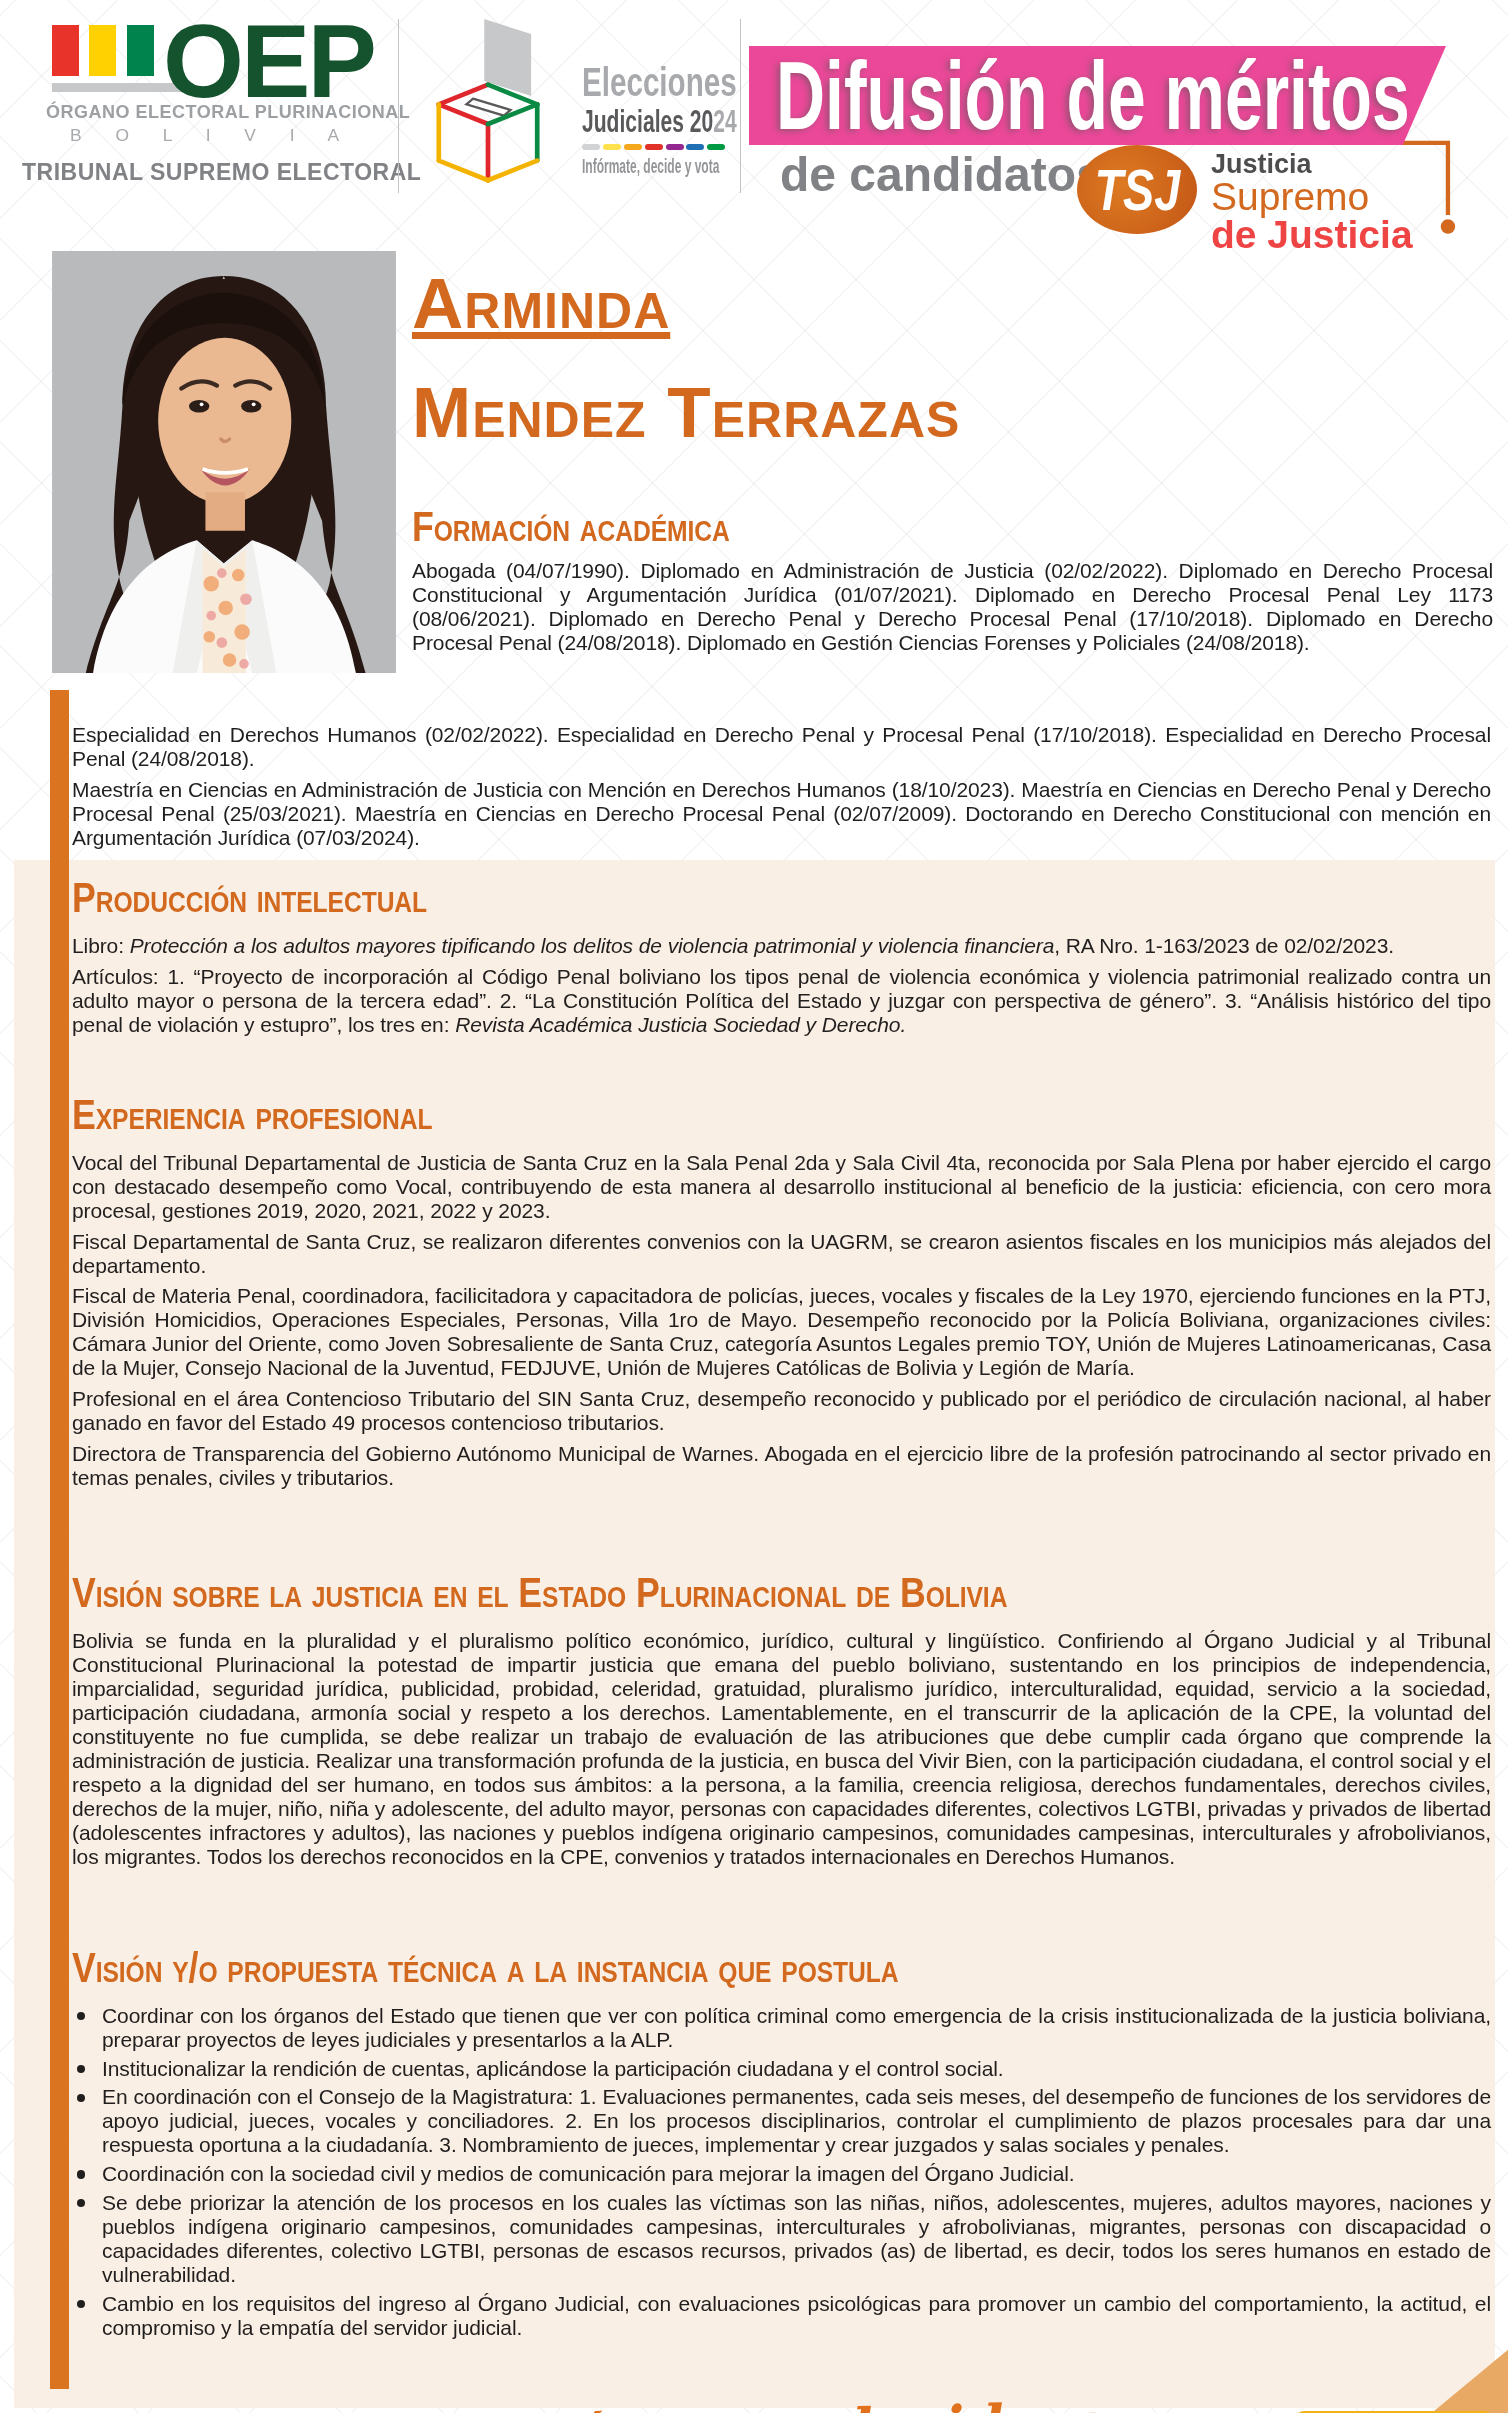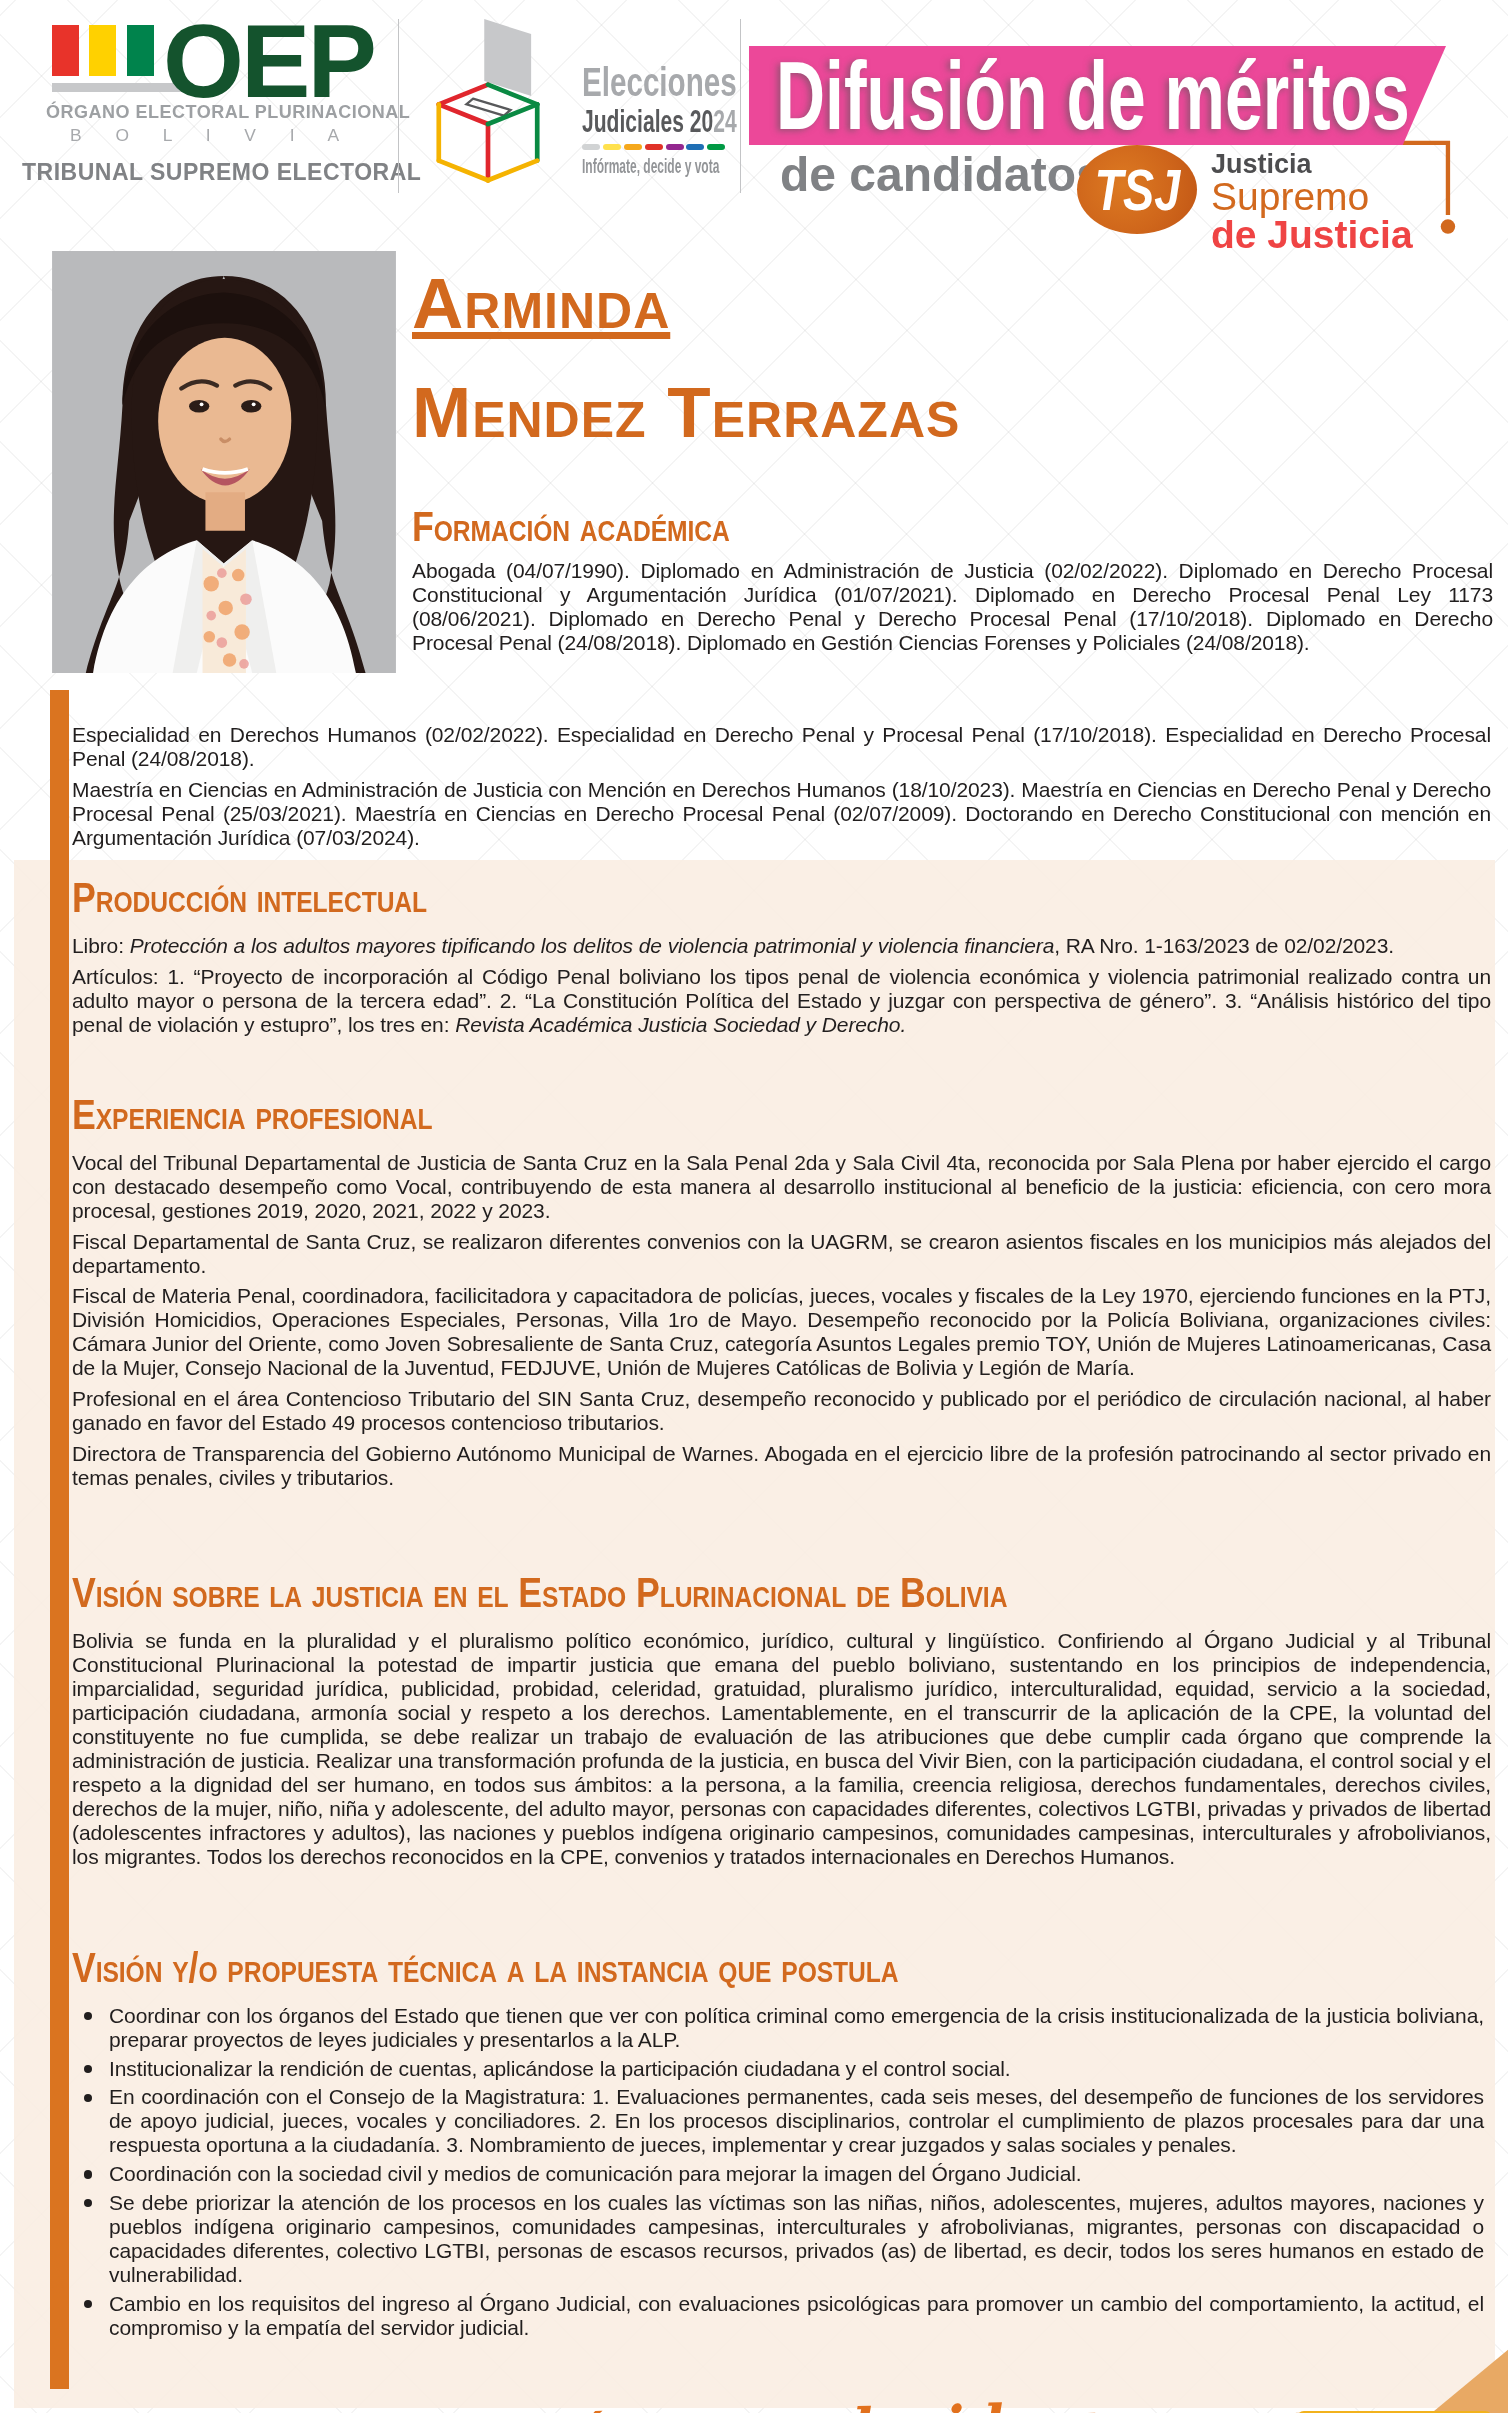--- a/index.html
+++ b/index.html
@@ -54,21 +54,21 @@
   .sec{position:absolute;z-index:2;font-size:21px;line-height:24px;letter-spacing:-0.1px;text-align:justify;color:#211e1e;}
   .sec p{margin:0 0 6.8px 0;}
   .sec h2{font-size:42px;font-weight:bold;color:#d2691e;font-variant:small-caps;line-height:1.1;
     transform:scaleX(.85);transform-origin:0 50%;white-space:nowrap;margin:0 0 12.6px 0;}
   .secA{left:412px;top:504px;width:1081px;} .secA h2{margin-bottom:8.7px;}
   .secB{left:72px;top:723px;width:1419px;}
   .secPI{left:72px;top:875px;width:1419px;}
   .secEX{left:72px;top:1092px;width:1419px;}
   .secVI{left:72px;top:1570px;width:1419px;}
   .secPR{left:72px;top:1945px;width:1419px;}
-  .secPR ul{list-style:none;margin:7px;padding:0;}
+  .secPR ul{list-style:none;margin:0;padding:0;}
   .secPR li{position:relative;padding-left:30px;margin:0 0 4.8px 0;}
   .secPR li .dot{position:absolute;left:4.8px;top:8.2px;width:8.2px;height:8.2px;border-radius:50%;background:#211e1e;}
   
   .slogan{position:absolute;left:425px;top:2398px;width:724px;text-align:center;z-index:2;
     font-family:"DejaVu Serif",serif;font-style:italic;font-weight:bold;font-size:54px;color:#e2711d;
     transform:rotate(-1.5deg);letter-spacing:1.4px;}
   .tan1{position:absolute;left:1134px;top:2410px;width:167px;height:273px;background:#e8a964;
     clip-path:polygon(97% 1%,100% 1%,100% 100%,0 100%,0 60%);z-index:1;}
   .tan2{position:absolute;left:1352px;top:2349px;width:157px;height:130px;background:#e8a964;
     clip-path:polygon(100% 0,100% 100%,0 100%);z-index:1;}

